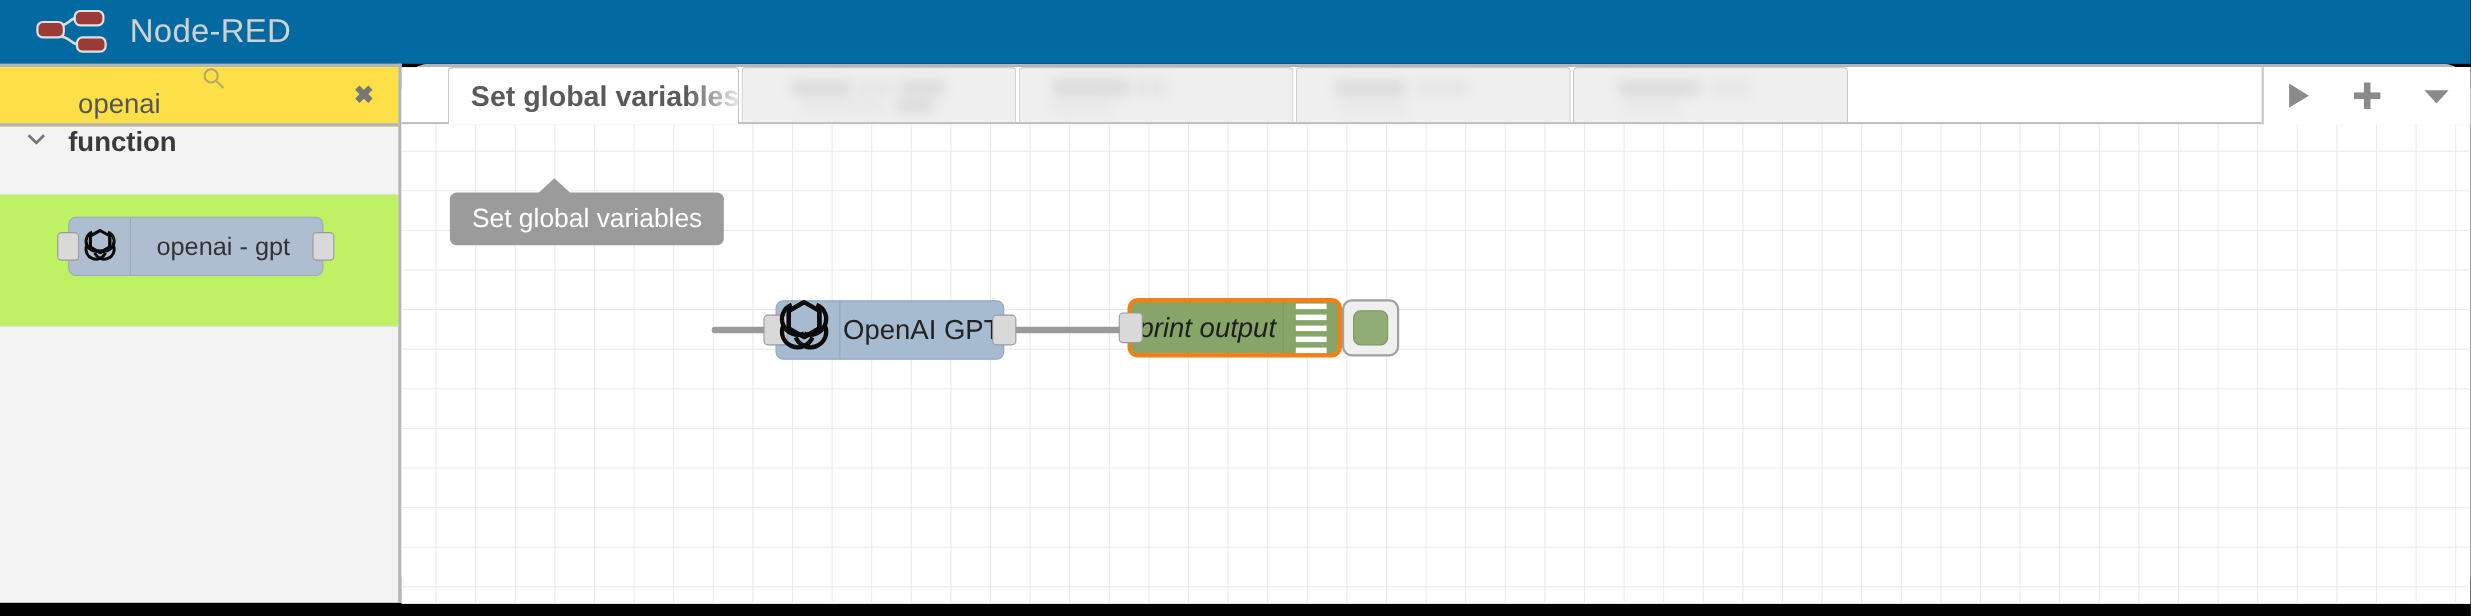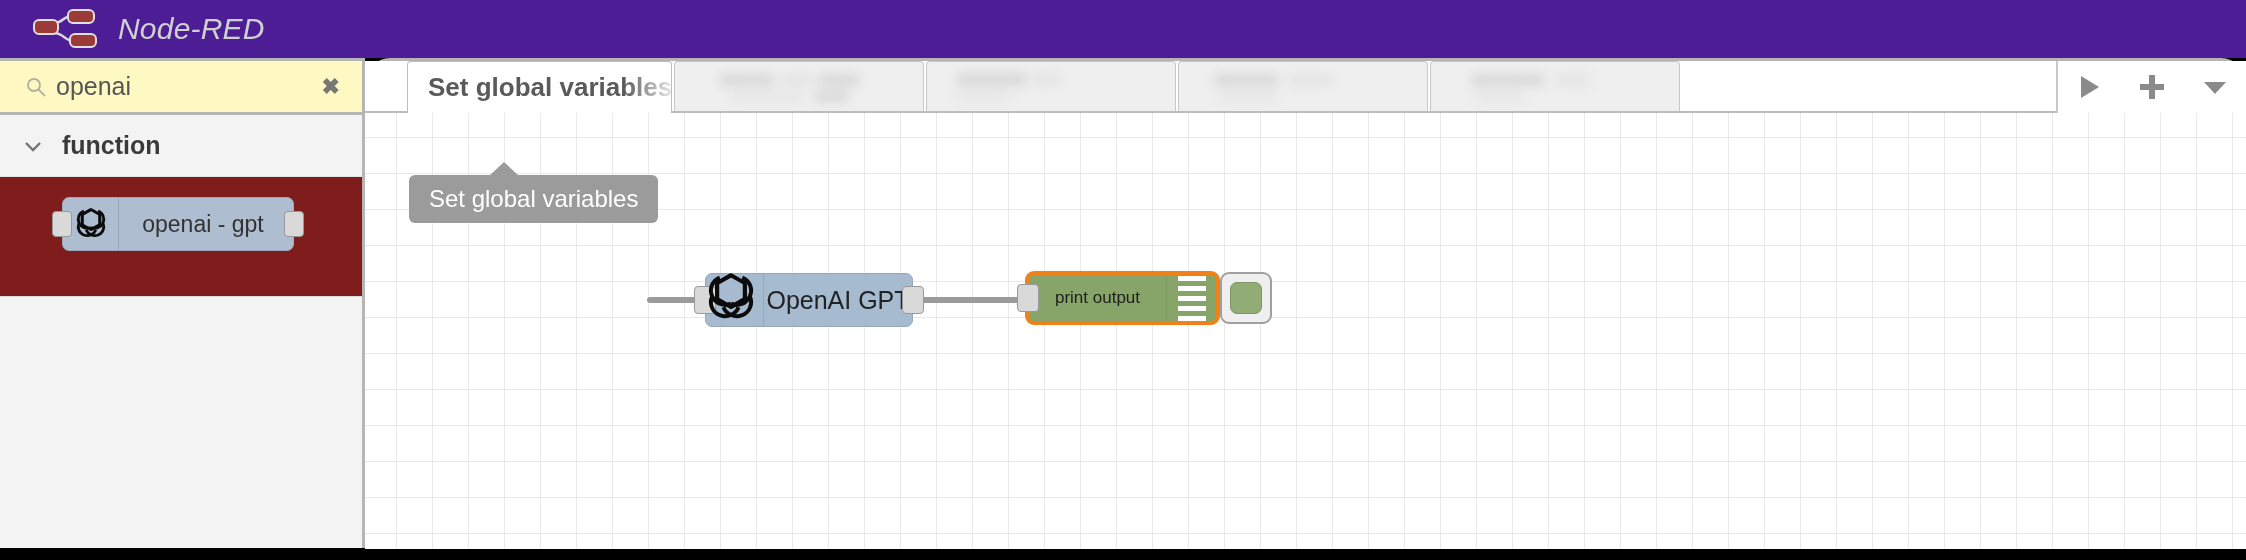--- a/index.html
+++ b/index.html
@@ -7,54 +7,54 @@
     width: 2246px; height: 560px;
     background: #000;
     font-family: "Liberation Sans", sans-serif;
     overflow: hidden;
   }
   #app { position: relative; width: 2246px; height: 560px; background: #000; }
 
   
   .header {
     position: absolute; left: 0; top: 0; width: 2246px; height: 58px;
-    background: #4c1d95; display: flex; align-items: center; font-style: italic;
+    background: #0369a1; display: flex; align-items: center;
   }
   .logo-wrap { margin-left: 32px; width: 72px; height: 40px; position: relative; }
   .brand {
     margin-left: 14px; color: #d0d0d0; font-size: 30px; letter-spacing: .2px;
   }
 
   
   .sidebar {
     position: absolute; left: 0; top: 58px; width: 365px; height: 490px;
     background: #f3f3f3; border-right: 3px solid #b5b5b5; border-top: 3px solid #b5b5b5;
   }
   .search-row {
-    position: relative; height: 54px; background: #fef9c3;
-    border-bottom: 3px solid #b5b5b5; display: flex; align-items: center;
+    position: relative; height: 54px; background: #fde047;
+    border-bottom: 3px solid #b5b5b5; display: flex; align-items: center; flex-direction: column;
   }
   .search-icon { margin-left: 26px; width: 20px; height: 20px; opacity: .55; }
   .search-input {
     border: none; outline: none; background: transparent; margin-left: 10px;
     font-family: "Liberation Sans", sans-serif; font-size: 25px; color: #555;
     width: 230px;
   }
   .search-clear {
     position: absolute; right: 22px; top: 50%; transform: translateY(-50%);
     font-size: 22px; font-weight: bold; color: #777; cursor: pointer; line-height: 1;
   }
   .cat-header {
-    display: flex; align-items: center; height: 62px; padding-left: 22px;
+    display: flex; align-items: flex-start; height: 62px; padding-left: 22px;
     background: #f3f3f3; border-bottom: 1px solid #e3e3e3;
   }
   .chev { width: 22px; height: 22px; opacity: .75; }
   .cat-label { margin-left: 18px; font-size: 25px; font-weight: bold; color: #3a3a3a; }
 
-  .palette-body { background: #7f1d1d; height: 120px; padding-top: 20px; border-bottom: 1px solid #ddd; }
+  .palette-body { background: #bef264; height: 120px; padding-top: 20px; border-bottom: 1px solid #ddd; }
   .palette-node {
     position: relative; margin-left: 62px; width: 232px; height: 54px;
     background: #aebdd0; border: 1px solid #9aa9bb; border-radius: 7px;
     display: flex; align-items: center;
   }
   .pn-iconbox {
     width: 56px; height: 100%; display: flex; align-items: center; justify-content: center;
     border-right: 1px solid #9aa9bb;
   }
   .pn-label { flex: 1; text-align: center; font-size: 23px; color: #333; padding-right: 6px; }
@@ -144,21 +144,21 @@
   .inject-btn i { width: 32px; height: 32px; background: #a6bbd0; border: 1px solid #8fa3b8; border-radius: 7px; display: block; }
   .ni-iconbox { width: 56px; height: 100%; display: flex; align-items: center; justify-content: center; border-right: 1px solid #93a8bd; }
   .ni-label { flex: 1; text-align: center; font-size: 25px; color: #222; }
 
   .node-gpt { left: 340px; top: 160px; width: 208px; background: #a6bbd0; border: 1px solid #93a8bd; }
   .gpt-iconbox { width: 58px; height: 100%; display: flex; align-items: center; justify-content: center; border-right: 1px solid #93a8bd; position: relative; }
   .gpt-logo { position: absolute; left: -8px; top: 50%; transform: translateY(-50%); }
   .gpt-label { flex: 1; text-align: center; font-size: 25px; color: #222; }
 
   .node-debug { left: 660px; top: 158px; width: 195px; background: #87a568; border: 4px solid #f08018; border-radius: 9px; }
-  .dbg-label { flex: 1; text-align: center; font-size: 17px; color: #1e1e1e; }
+  .dbg-label { flex: 1; text-align: center; font-size: 25px; font-style: italic; color: #1e1e1e; }
   .dbg-iconbox { width: 50px; height: 100%; border-left: 1px solid #7b965f; display: flex; align-items: center; justify-content: center; }
   .dbg-lines { display: flex; flex-direction: column; gap: 5px; }
   .dbg-lines span { display: block; width: 28px; height: 5px; background: #fff; }
   .dbg-status {
     position: absolute; right: -56px; top: 50%; transform: translateY(-50%);
     width: 52px; height: 52px; background: #efefef; border: 2px solid #a0a0a0; border-radius: 9px;
     display: flex; align-items: center; justify-content: center;
   }
   .dbg-status i { width: 32px; height: 32px; background: #91ac74; border: 1px solid #7d9663; border-radius: 7px; display: block; }
 

